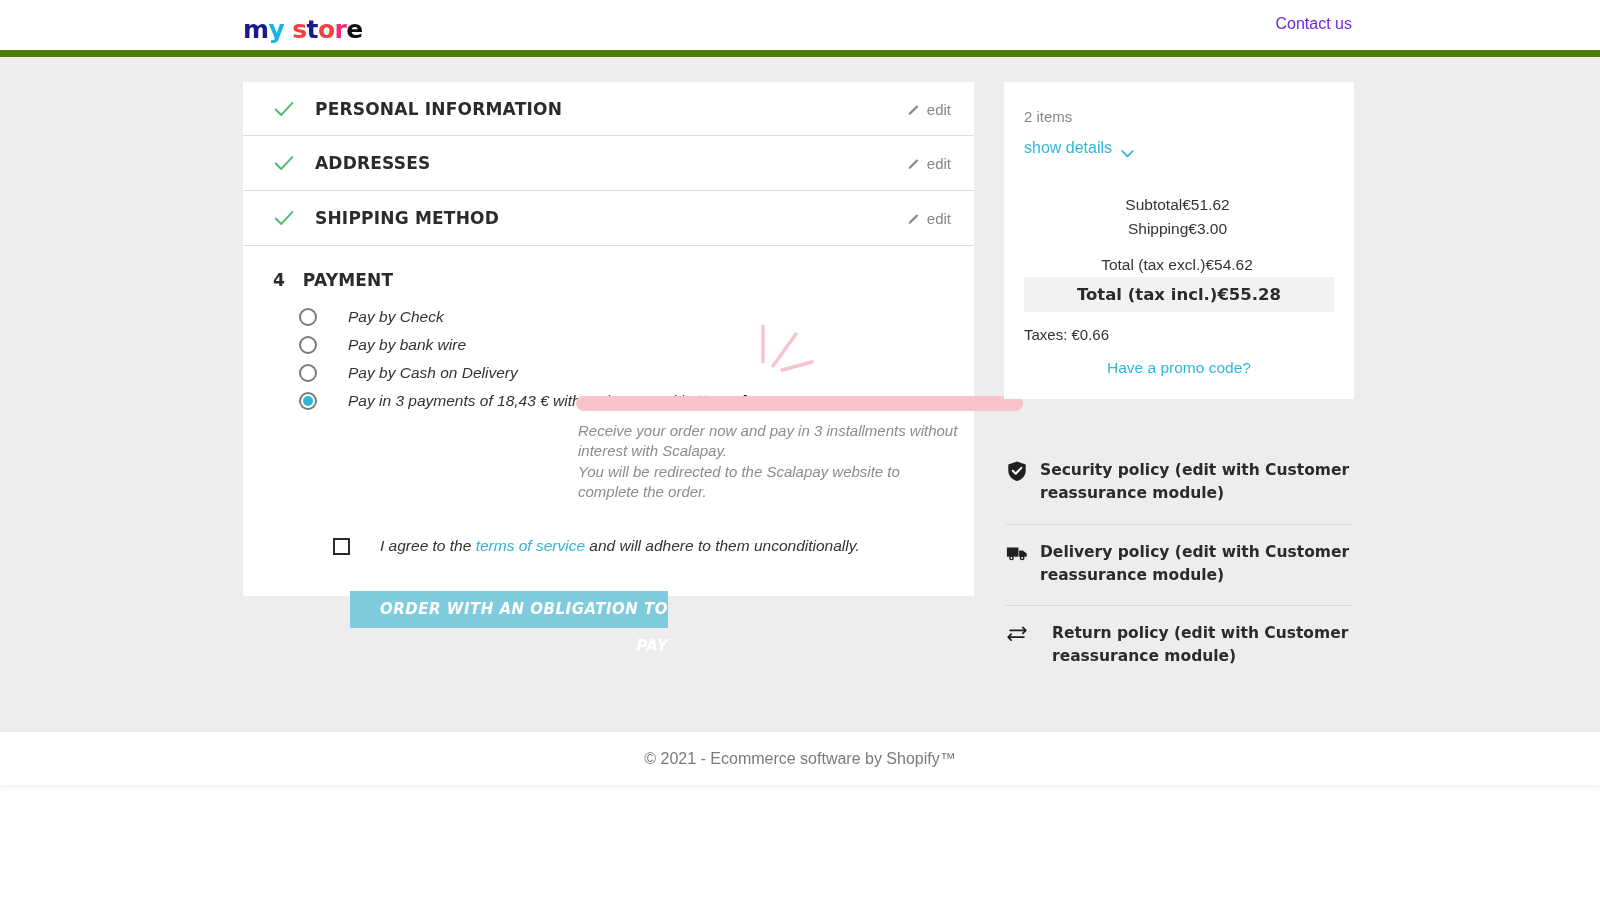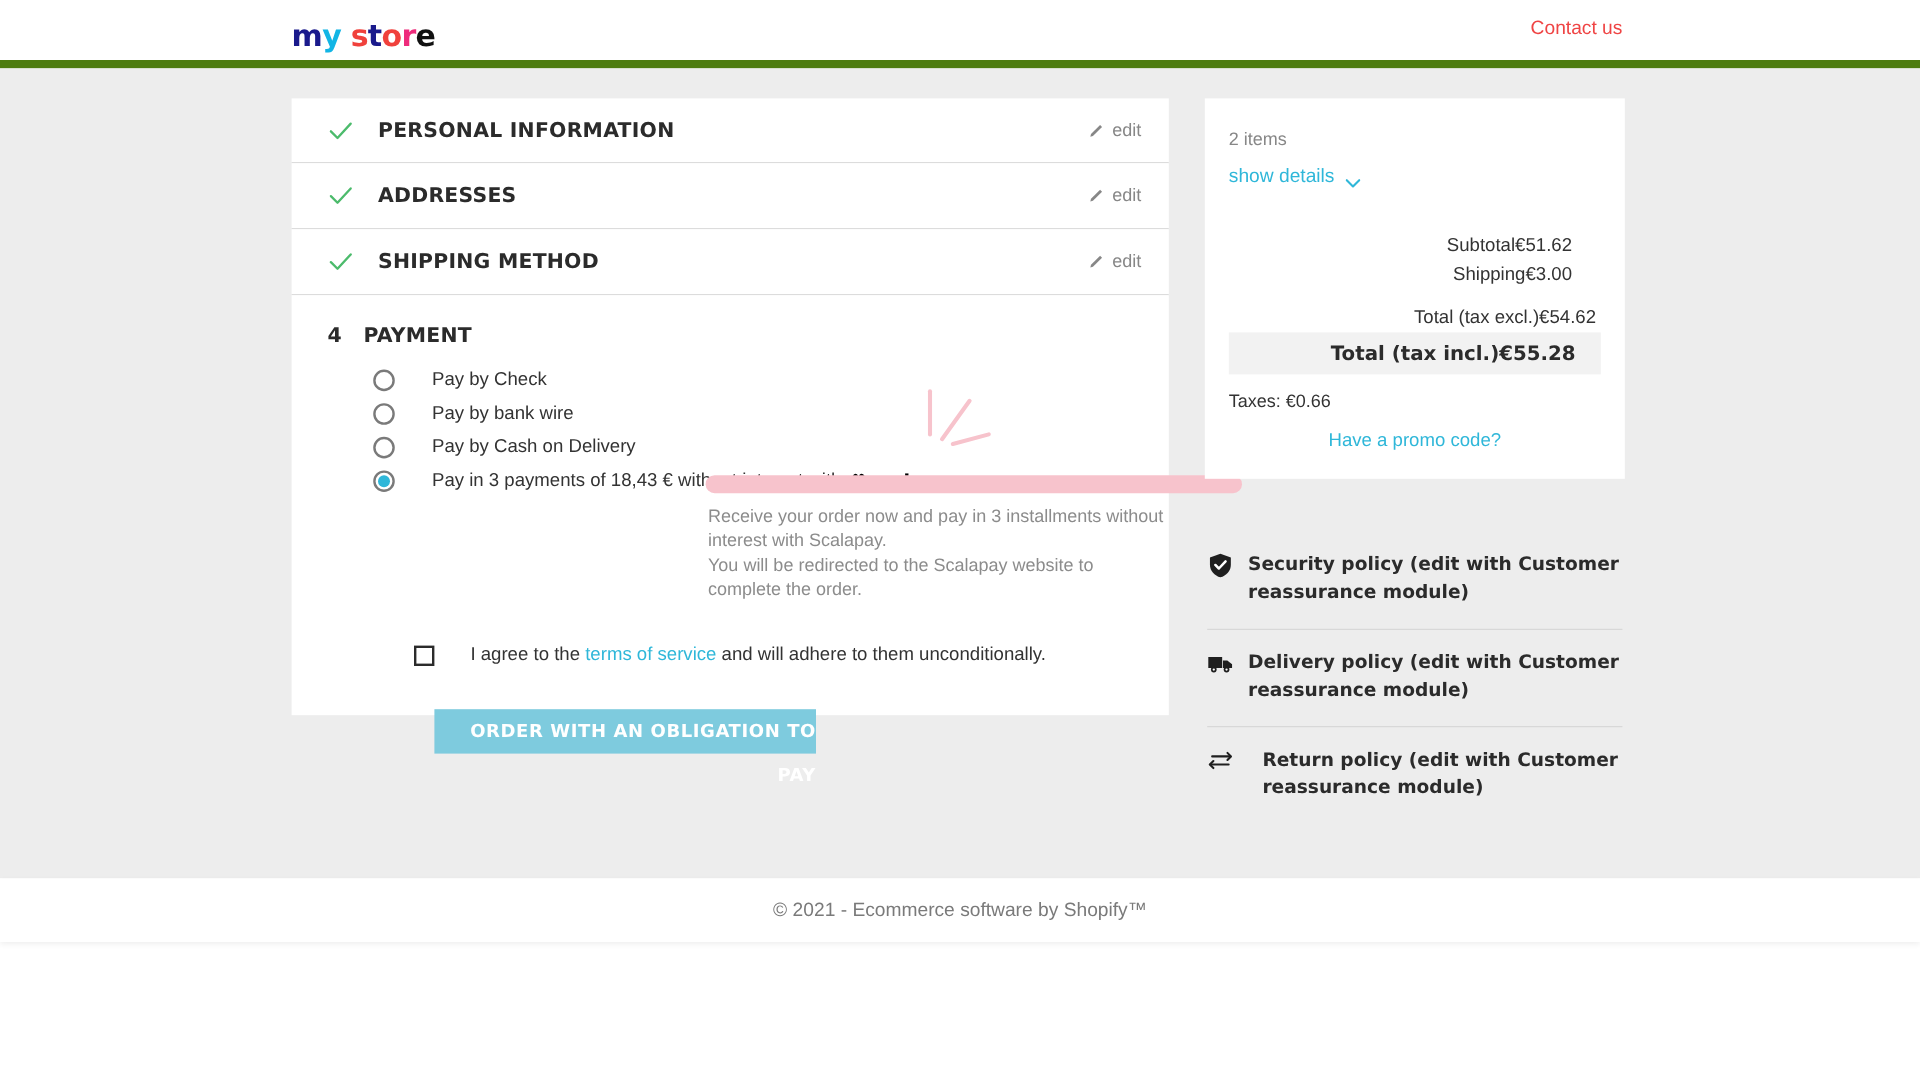--- a/index.html
+++ b/index.html
@@ -17,21 +17,21 @@
     background: #ffffff; border-bottom: 7px solid #4d7c0f;
   }
   .logo {
     position: absolute; left: 243px; top: 15px;
     font-size: 25px; font-weight: 700; letter-spacing: -0.6px;
     font-family: "DejaVu Sans", sans-serif;
   }
   .logo span { display: inline-block; }
   .contact-us {
     position: absolute; right: 248px; top: 15px;
-    font-size: 16px; color: #ef4444; cursor: pointer;
+    font-size: 16px; color: #6d28d9; cursor: pointer;
   }
 
   
   .main {
     position: absolute; left: 0; top: 57px; width: 1600px; height: 675px;
     background: #ededed;
   }
 
   
   .left-col { position: absolute; left: 243px; top: 25px; width: 731px; }
@@ -63,21 +63,21 @@
     background: #ffffff; position: relative; padding: 0 0 30px 0;
     min-height: 350px;
   }
   .pay-head {
     position: absolute; left: 30px; top: 24px;
     display: flex; align-items: baseline; gap: 18px;
   }
   .pay-num { font-size: 17px; font-weight: 700; color: #2b2b2b; font-family: "DejaVu Sans", sans-serif; }
   .pay-label { font-size: 17px; font-weight: 700; color: #2b2b2b; letter-spacing: 0.2px; font-family: "DejaVu Sans", sans-serif; }
 
-  .options { position: absolute; left: 68px; top: 57px; width: 660px; }
+  .options { position: absolute; left: 56px; top: 57px; width: 660px; font-style: italic; }
   .opt-row { position: relative; height: 28px; display: flex; align-items: center; }
   .radio {
     width: 18px; height: 18px; border-radius: 50%;
     border: 2px solid #7a7a7a; background: #fff;
     display: inline-block; flex: 0 0 auto; cursor: pointer;
     position: relative;
   }
   .radio.checked::after {
     content: ""; position: absolute; left: 2px; top: 2px;
     width: 10px; height: 10px; border-radius: 50%;
@@ -132,21 +132,21 @@
   .summary-card { background: #ffffff; padding: 26px 20px 22px 20px; position: relative; }
   .items-count { font-size: 15px; color: #878787; }
   .show-details {
     margin-top: 14px; font-size: 16px; color: #2fb7d9;
     display: flex; align-items: center; gap: 9px; cursor: pointer;
   }
   .chev { width: 13px; height: 8px; display: block; }
 
   .totals { margin-top: 36px; }
   .t-row {
-    display: flex; justify-content: flex-end; align-items: center;
+    display: flex; justify-content: center; align-items: center;
     font-size: 15.5px; color: #333333; padding: 3px 21px 3px 21px;
   }
   .t-row.plain { padding-left: 21px; padding-right: 24px; }
   .t-sep { height: 12px; }
   .t-row.sub { padding-left: 0px; padding-right: 4px; font-size: 15.5px; }
   .t-row.highlight {
     background: #f2f2f2; font-weight: 700; font-size: 16.5px;
     padding-top: 8px; padding-bottom: 8px; color: #2b2b2b;
     font-family: "DejaVu Sans", sans-serif;
   }

